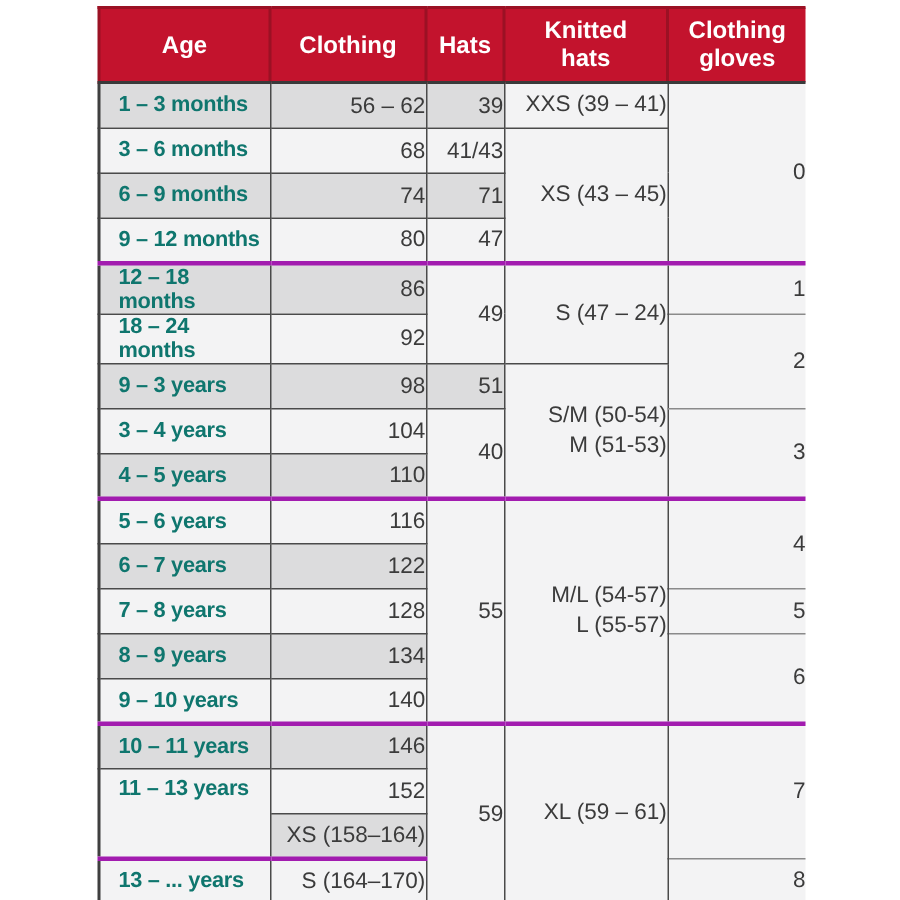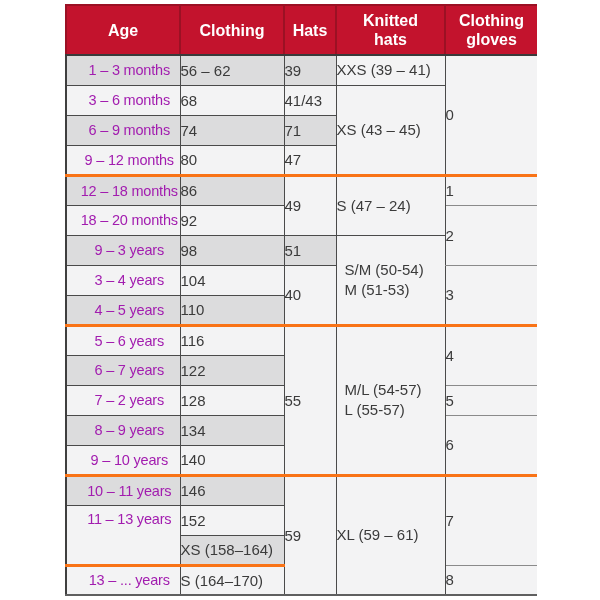--- a/index.html
+++ b/index.html
@@ -26,42 +26,42 @@
     text-align:center; vertical-align:middle;
     white-space:pre-line;
     border:2px solid #9b1124;
     border-bottom:2px solid #3a3a3a;
   }
 
   tbody td {
     background:#f3f3f4;
     border:1.5px solid #4a4a4a;
     font-size:15px; color:#3b3b3b;
-    text-align:left; vertical-align:middle;
+    text-align:right; vertical-align:middle;
     padding:0;
   }
   tbody td.g { background:#dcdcdd; }
 
   tbody td.age {
-    text-align:center; padding-left:12px;
-    font-weight:normal; color:#a21caf;
+    text-align:left; padding-left:12px;
+    font-weight:bold; color:#0f766e;
     font-size:14.5px; letter-spacing:-0.2px;
   }
   tbody td.vatop { vertical-align:top; line-height:27px; }
 
   tbody td.knit { white-space:pre-line; line-height:20px; }
-  tbody td.knit2 { text-align:left; padding-left:8px; }
+  tbody td.knit2 { text-align:right; padding-left:23px; }
 
   tbody td.mit {
     border-top:1px solid #8a8a8a;
     border-bottom:1px solid #8a8a8a;
   }
   tbody td.last { border-right-style:hidden; }
 
-  tbody td.tk { border-top:3px solid #f97316; }
+  tbody td.tk { border-top:3px solid #a21caf; }
 </style>
 </head>
 <body>
 
 <div class="stage">
   <table class="size">
     <colgroup>
       <col style="width:114px">
         <col style="width:104px">
         <col style="width:52px">
@@ -105,21 +105,21 @@
       </tr>
 
       <tr>
         <td class="age g tk">12 – 18 months</td>
         <td class="g tk">86</td>
         <td class="tk" rowspan="2">49</td>
         <td class="knit tk" rowspan="2">S (47 – 24)</td>
         <td class="mit tk last">1</td>
       </tr>
       <tr>
-        <td class="age">18 – 20 months</td>
+        <td class="age">18 – 24 months</td>
         <td>92</td>
         <td class="mit last" rowspan="2">2</td>
       </tr>
       <tr>
         <td class="age g">9 – 3 years</td>
         <td class="g">98</td>
         <td class="g">51</td>
         <td class="knit knit2" rowspan="3">S/M (50-54)
 M (51-53)</td>
       </tr>
@@ -140,21 +140,21 @@
         <td class="tk" rowspan="5">55</td>
         <td class="knit knit2 tk" rowspan="5">M/L (54-57)
 L (55-57)</td>
         <td class="mit tk last" rowspan="2">4</td>
       </tr>
       <tr>
         <td class="age g">6 – 7 years</td>
         <td class="g">122</td>
       </tr>
       <tr>
-        <td class="age">7 – 2 years</td>
+        <td class="age">7 – 8 years</td>
         <td>128</td>
         <td class="mit last">5</td>
       </tr>
       <tr>
         <td class="age g">8 – 9 years</td>
         <td class="g">134</td>
         <td class="mit last" rowspan="2">6</td>
       </tr>
       <tr>
         <td class="age">9 – 10 years</td>

